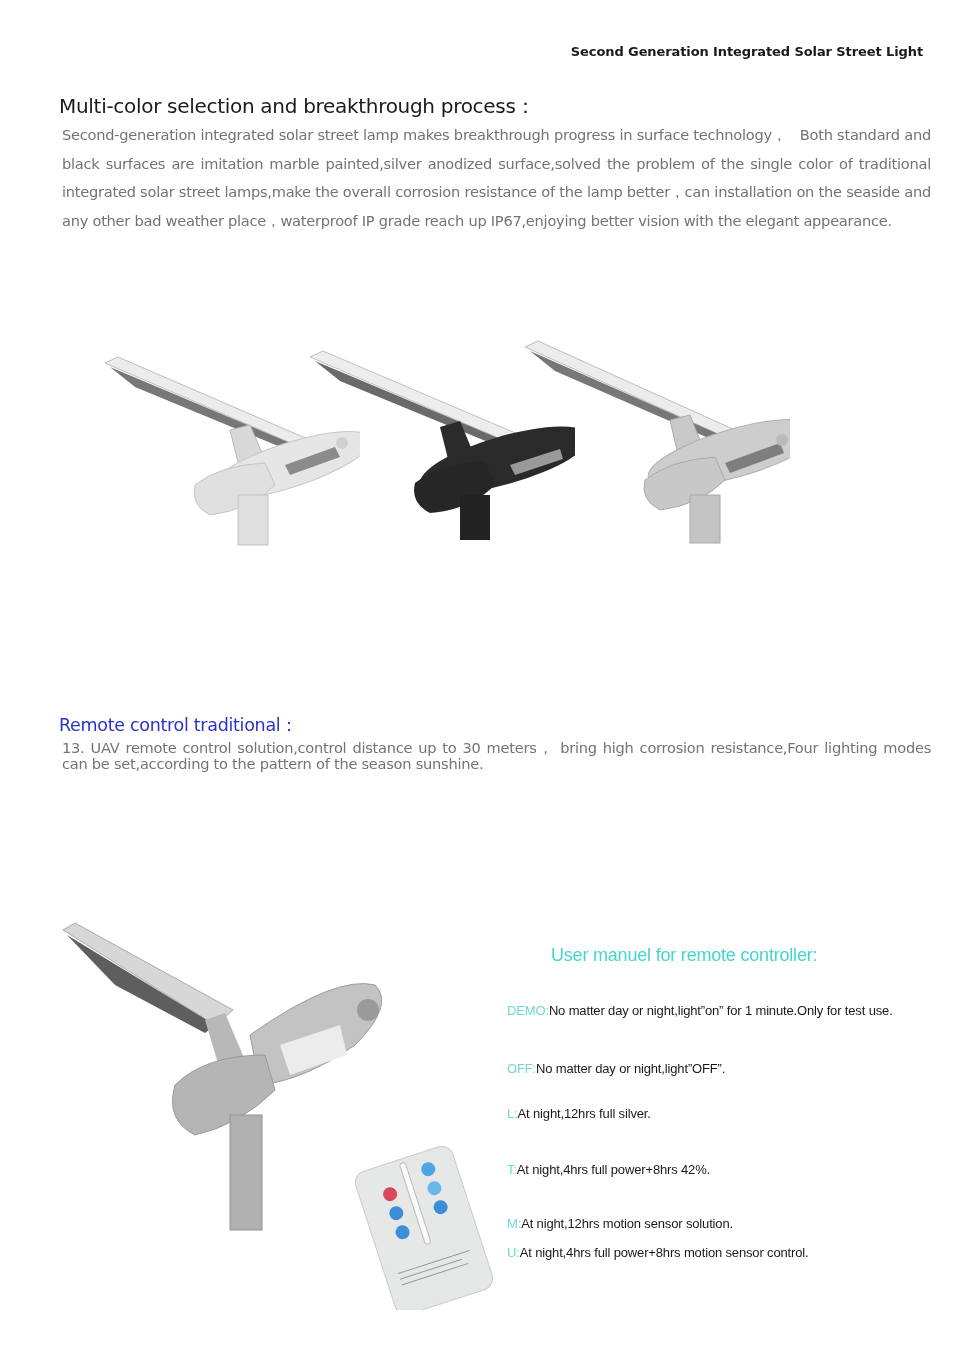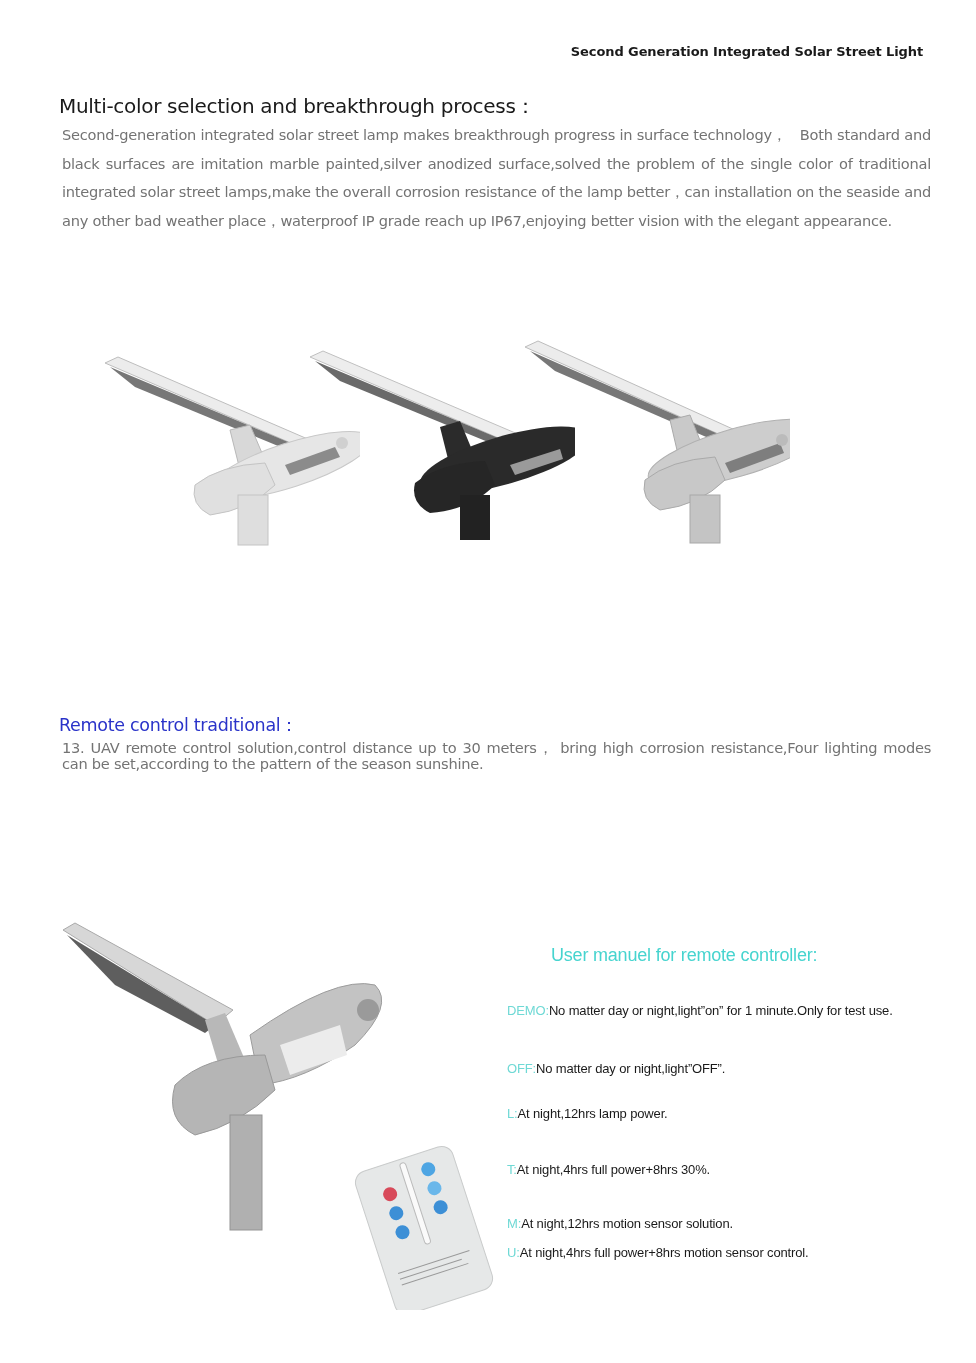--- a/index.html
+++ b/index.html
@@ -96,17 +96,17 @@
       <line x1="35" y1="124" x2="100" y2="124" stroke="#9a9a9a"></line>
       <line x1="35" y1="130" x2="105" y2="130" stroke="#9a9a9a"></line>
     </g>
   </svg>
 </div>
 
 <div class="manual">
   <div class="manual-title">User manuel for remote controller:</div>
   <div class="mode" style="top:58px"><span class="key">DEMO:</span><span>No matter day or night,light”on” for 1 minute.Only for test use.</span></div>
   <div class="mode" style="top:116px"><span class="key">OFF:</span><span>No matter day or night,light”OFF”.</span></div>
-  <div class="mode" style="top:161px"><span class="key">L:</span><span>At night,12hrs lamp power.</span></div>
-  <div class="mode" style="top:217px"><span class="key">T:</span><span>At night,4hrs full power+8hrs 30%.</span></div>
+  <div class="mode" style="top:161px"><span class="key">L:</span><span>At night,12hrs full silver.</span></div>
+  <div class="mode" style="top:217px"><span class="key">T:</span><span>At night,4hrs full power+8hrs 42%.</span></div>
   <div class="mode" style="top:271px"><span class="key">M:</span><span>At night,12hrs motion sensor solution.</span></div>
   <div class="mode" style="top:300px"><span class="key">U:</span><span>At night,4hrs full power+8hrs motion sensor control.</span></div>
 </div>
 
 </body></html>

